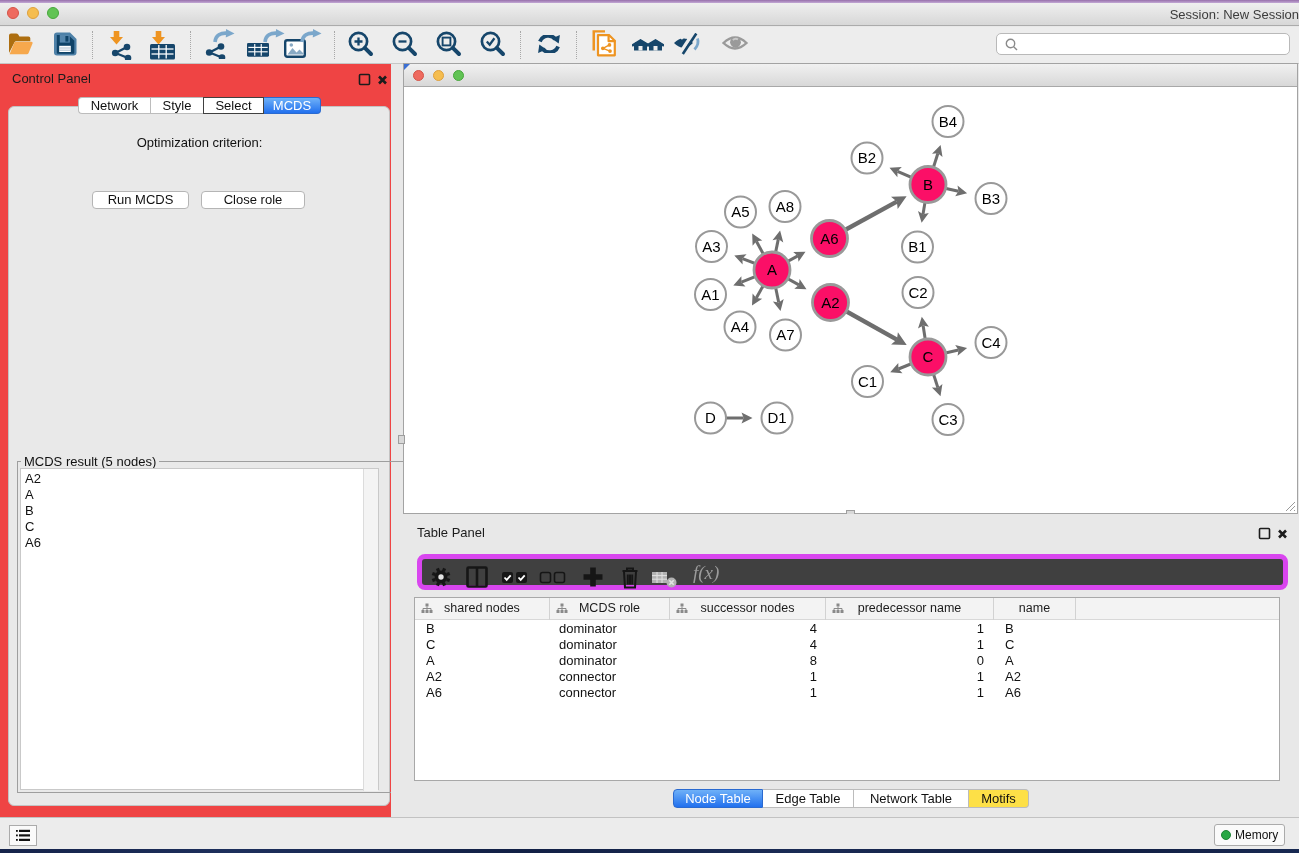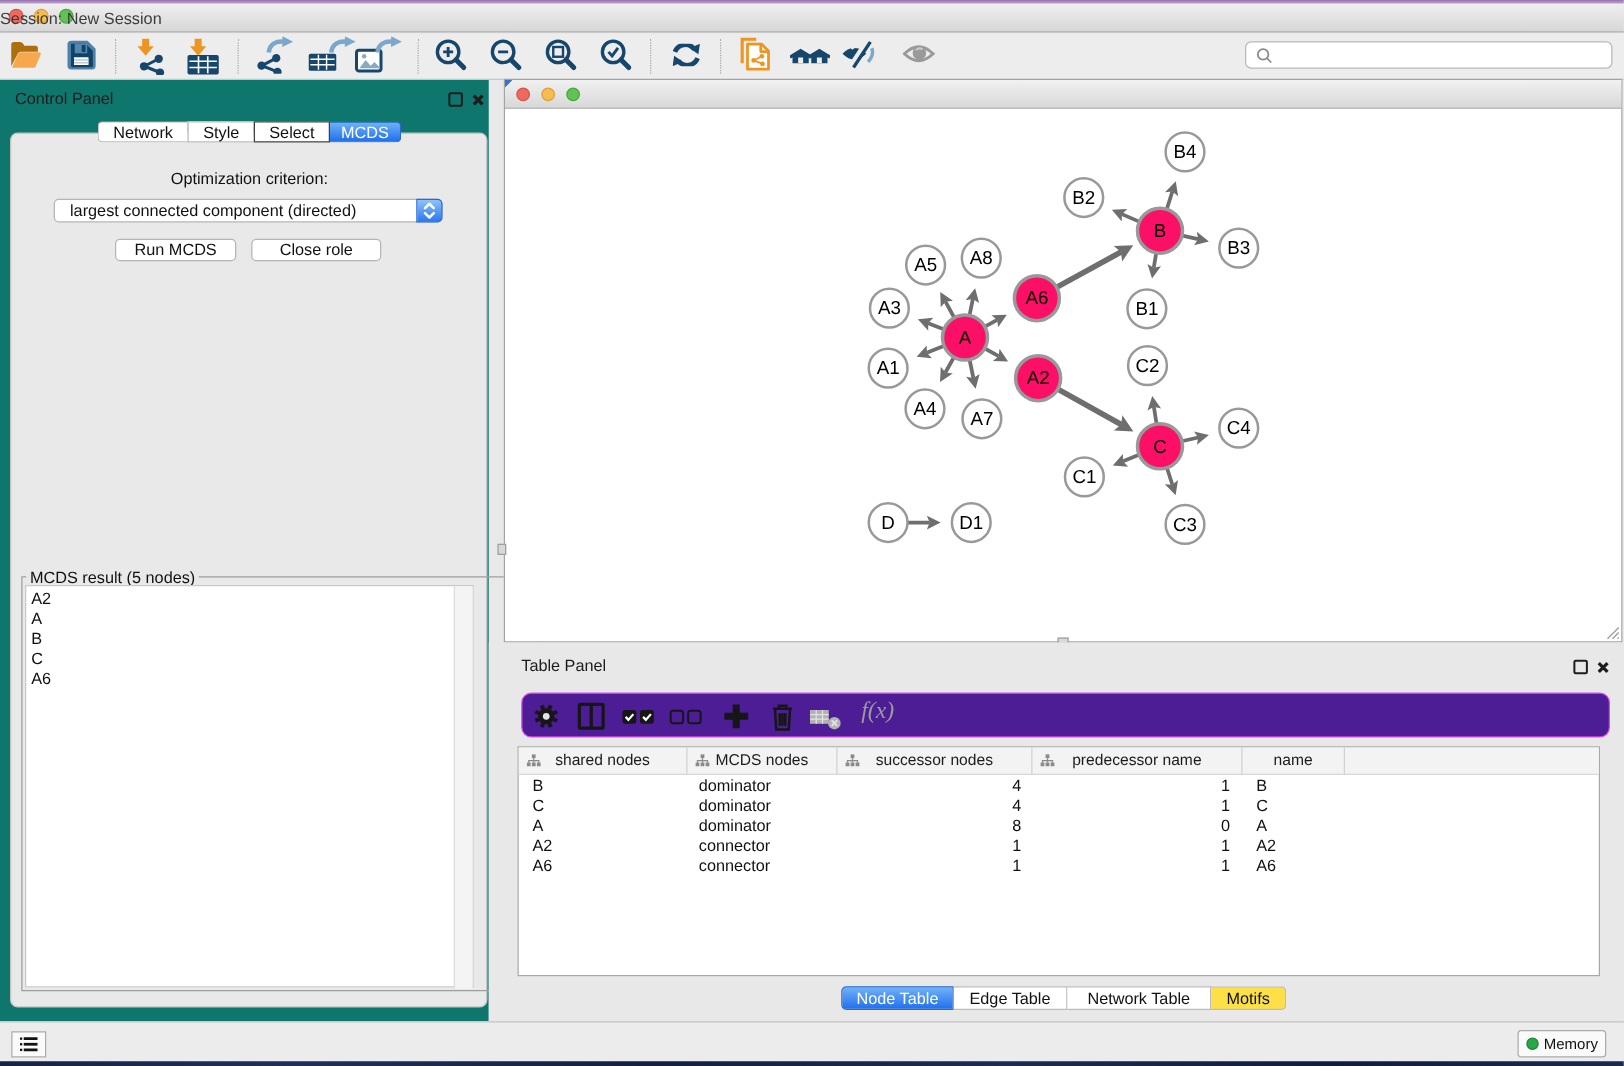--- a/index.html
+++ b/index.html
@@ -5,21 +5,21 @@
 .abs{position:absolute}
 .tl{border-radius:50%;position:absolute}
 </style></head><body>
 
 <div class="abs" style="left:0;top:0;width:1299px;height:3px;background:linear-gradient(#9770ab,#c3a8d5)"></div>
 
 <div class="abs" style="left:0;top:3px;width:1299px;height:23px;background:linear-gradient(#efefef,#d7d7d7);border-bottom:1px solid #ababab">
   <div class="tl" style="left:7px;top:4px;width:12px;height:12px;background:#ee6a5f;border:0.5px solid #d55347"></div>
   <div class="tl" style="left:27px;top:4px;width:12px;height:12px;background:#f5bd4f;border:0.5px solid #dfa03c"></div>
   <div class="tl" style="left:47px;top:4px;width:12px;height:12px;background:#61c354;border:0.5px solid #47a73c"></div>
-  <div class="abs" style="left:0;width:1299px;top:4px;text-align:left;font-size:13px;color:#3c3c3c">Session: New Session</div>
+  <div class="abs" style="left:0;width:1299px;top:4px;text-align:right;font-size:13px;color:#3c3c3c">Session: New Session</div>
 </div>
 
 <div class="abs" style="left:0;top:27px;width:1299px;height:37px;background:#ededed;border-bottom:1px solid #c6c6c6">
 <svg class="abs" style="left:8px;top:4px" width="26" height="30" viewBox="0 0 26 30">
       <path d="M1 22 V4.5 Q1 2.5 3 2.5 h5 q1.6 0 2.4 1.3 l1 1.7 h9.1 q1.8 0 1.8 1.8 v3 h-14 q-1.4 0-1.9 1.3 z" fill="#ad6e10"></path>
       <path d="M1.6 23.2 l4.6-11.2 q0.5-1.2 1.8-1.2 h15.3 q1.9 0 1.2 1.8 l-3.9 9.4 q-0.5 1.2-1.8 1.2 h-17.2 z" fill="#f6a84d"></path>
     </svg>
 <svg class="abs" style="left:53px;top:4px" width="25" height="30" viewBox="0 0 25 30">
       <path d="M1 4.5 q0-3 3-3 h13 l6.5 6.5 v13.5 q0 3-3 3 h-16.5 q-3 0-3-3 z" fill="#4e81a8"></path>
       <path d="M3.8 4 h11.7 l5.8 5.8 v12 q0 1-1 1 h-15.5 q-1 0-1-1 z" fill="#0f4368"></path>
@@ -161,42 +161,34 @@
 <div class="abs" style="left:520px;top:4px;width:1px;height:28px;border-left:1px dotted #a8a8a8"></div>
 <div class="abs" style="left:576px;top:4px;width:1px;height:28px;border-left:1px dotted #a8a8a8"></div>
   <div class="abs" style="left:996px;top:6px;width:294px;height:22px;background:#fff;border:1px solid #b9b9b9;border-radius:5px">
     <svg width="16" height="16" style="position:absolute;left:7px;top:3px" viewBox="0 0 16 16">
         <circle cx="6.5" cy="6.5" r="4.2" fill="none" stroke="#8a8a8a" stroke-width="1.4"></circle>
         <line x1="9.7" y1="9.7" x2="13" y2="13" stroke="#8a8a8a" stroke-width="1.4"></line>
       </svg>
   </div>
 </div>
 
-<div class="abs" style="left:0;top:64px;width:391px;height:753px;background:#0f766e">
+<div class="abs" style="left:0;top:64px;width:391px;height:753px;background:#ef4444">
   <div class="abs" style="left:8px;top:42px;width:382px;height:700px;background:#e9e9e9;border:1px solid #c3c3c3;border-radius:6px"></div>
   <div class="abs" style="left:12px;top:7px;font-size:13px;color:#1c1c1c">Control Panel</div>
   <svg class="abs" style="left:358px;top:9px" width="32" height="14" viewBox="0 0 32 14">
     <rect x="1.5" y="1.5" width="10" height="10" fill="none" stroke="#1c1c1c" stroke-width="1.6" rx="1"></rect>
     <path d="M21 2 L28 9 M28 2 L21 9" stroke="#1c1c1c" stroke-width="2.6" transform="translate(0,1.5)"></path>
   </svg>
   <div class="abs" style="left:78px;top:33px;height:17px;display:flex;font-size:13px">
     <div style="width:72px;background:#fff;border:1px solid #bcbcbc;border-right:none;border-radius:4px 0 0 4px;text-align:center;line-height:16px;color:#111">Network</div>
     <div style="width:53px;background:#fff;border:1px solid #bcbcbc;border-right:none;text-align:center;line-height:16px;color:#111">Style</div>
     <div style="width:61px;background:#fff;border:1px solid #404040;text-align:center;line-height:16px;color:#111">Select</div>
     <div style="width:57px;background:linear-gradient(#6fb1f8,#2170ee);border:1px solid #2a6ad0;border-left:none;border-radius:0 4px 4px 0;text-align:center;line-height:16px;color:#fff">MCDS</div>
   </div>
   <div class="abs" style="left:0;top:71px;width:391px;text-align:center;font-size:13px;color:#111"><span style="margin-left:8px">Optimization criterion:</span></div>
-  <div class="abs" style="left:43px;top:95px;width:311px;height:19px;background:#fff;border:1px solid #b5b5b5;border-radius:4px;font-size:13px;color:#111;line-height:17px;padding-left:12px">largest connected component (directed)
-    <div class="abs" style="right:-1px;top:-1px;width:21px;height:19px;background:linear-gradient(#8ec2fa,#2b78f0);border-radius:0 4px 4px 0;border:1px solid #2a6ad0">
-      <svg width="19" height="17" viewBox="0 0 19 17">
-          <path d="M6 6.5 L9.5 3 L13 6.5" fill="none" stroke="#fff" stroke-width="2" stroke-linecap="round" stroke-linejoin="round"></path>
-          <path d="M6 10.5 L9.5 14 L13 10.5" fill="none" stroke="#fff" stroke-width="2" stroke-linecap="round" stroke-linejoin="round"></path>
-        </svg>
-    </div>
-  </div>
   <div class="abs" style="left:92px;top:127px;width:97px;height:18px;background:#fff;border:1px solid #b5b5b5;border-radius:4px;text-align:center;font-size:13px;line-height:16px;color:#111">Run MCDS</div>
   <div class="abs" style="left:201px;top:127px;width:104px;height:18px;background:#fff;border:1px solid #b5b5b5;border-radius:4px;text-align:center;font-size:13px;line-height:16px;color:#111">Close role</div>
   <div class="abs" style="left:17px;top:397px;width:415px;height:332px;border:1px solid #9e9e9e">
     <div class="abs" style="left:3px;top:-8px;background:#e9e9e9;padding:0 3px;font-size:13px;color:#111">MCDS result (5 nodes)</div>
     <div class="abs" style="left:2px;top:6px;width:359px;height:322px;background:#fff;border:1px solid #c9c9c9">
       <div style="font-size:13px;color:#111;padding:2px 0 0 4px;line-height:16px">A2<br>A<br>B<br>C<br>A6</div>
       <div class="abs" style="right:0;top:0;width:15px;height:322px;background:#f4f4f4;border-left:1px solid #dcdcdc"></div>
     </div>
   </div>
 </div>
@@ -302,21 +294,21 @@
 </div>
 <div class="abs" style="left:398px;top:435px;width:7px;height:9px;background:#d8d8d8;border:1px solid #9e9e9e"></div>
 <div class="abs" style="left:846px;top:510px;width:9px;height:7px;background:#d8d8d8;border:1px solid #9e9e9e"></div>
 
 <div class="abs" style="left:391px;top:514px;width:908px;height:303px;background:#e8e8e8">
   <div class="abs" style="left:26px;top:11px;font-size:13px;color:#1c1c1c">Table Panel</div>
   <svg class="abs" style="left:867px;top:13px" width="32" height="14" viewBox="0 0 32 14">
     <rect x="1.5" y="1.5" width="10" height="10" fill="none" stroke="#1c1c1c" stroke-width="1.6" rx="1"></rect>
     <path d="M21 2 L28 9 M28 2 L21 9" stroke="#1c1c1c" stroke-width="2.6" transform="translate(0,1.5)"></path>
   </svg>
-  <div class="abs" style="left:26px;top:40px;width:871px;height:36px;background:#4c1d95;border:1px solid #d946ef;border-radius:8px">
+  <div class="abs" style="left:26px;top:40px;width:871px;height:36px;background:#404040;border:5px solid #d946ef;border-radius:8px">
 <svg class="abs" style="left:6px;top:5px" width="26" height="26" viewBox="0 0 26 26">
         <circle cx="13" cy="13" r="6.4" fill="#161616"></circle>
         <g stroke="#161616" stroke-width="3.2">
           <line x1="18.7" y1="15.4" x2="21.7" y2="16.6"></line>
           <line x1="15.4" y1="18.7" x2="16.6" y2="21.7"></line>
           <line x1="10.6" y1="18.7" x2="9.4" y2="21.7"></line>
           <line x1="7.3" y1="15.4" x2="4.3" y2="16.6"></line>
           <line x1="7.3" y1="10.6" x2="4.3" y2="9.4"></line>
           <line x1="10.6" y1="7.3" x2="9.4" y2="4.3"></line>
           <line x1="15.4" y1="7.3" x2="16.6" y2="4.3"></line>
@@ -382,21 +374,21 @@
             </g>
           </svg><span>shared nodes</span></div>
 <div class="abs" style="left:135px;top:0;width:120px;height:22px;border-right:1px solid #d2d2d2;text-align:center;line-height:21px"><svg width="12" height="11" viewBox="0 0 12 11" style="position:absolute;left:6px;top:5px">
             <g fill="#8a8a8a">
               <rect x="4.5" y="0.5" width="3" height="3"></rect>
               <rect x="0.5" y="7" width="3" height="3"></rect>
               <rect x="4.5" y="7" width="3" height="3"></rect>
               <rect x="8.5" y="7" width="3" height="3"></rect>
               <path d="M6 3.5 v2 M2 7 v-1.5 h8 V7 M6 5.5 v1.5" stroke="#8a8a8a" stroke-width="1" fill="none"></path>
             </g>
-          </svg><span>MCDS nodes</span></div>
+          </svg><span>MCDS role</span></div>
 <div class="abs" style="left:255px;top:0;width:156px;height:22px;border-right:1px solid #d2d2d2;text-align:center;line-height:21px"><svg width="12" height="11" viewBox="0 0 12 11" style="position:absolute;left:6px;top:5px">
             <g fill="#8a8a8a">
               <rect x="4.5" y="0.5" width="3" height="3"></rect>
               <rect x="0.5" y="7" width="3" height="3"></rect>
               <rect x="4.5" y="7" width="3" height="3"></rect>
               <rect x="8.5" y="7" width="3" height="3"></rect>
               <path d="M6 3.5 v2 M2 7 v-1.5 h8 V7 M6 5.5 v1.5" stroke="#8a8a8a" stroke-width="1" fill="none"></path>
             </g>
           </svg><span>successor nodes</span></div>
 <div class="abs" style="left:411px;top:0;width:168px;height:22px;border-right:1px solid #d2d2d2;text-align:center;line-height:21px"><svg width="12" height="11" viewBox="0 0 12 11" style="position:absolute;left:6px;top:5px">

